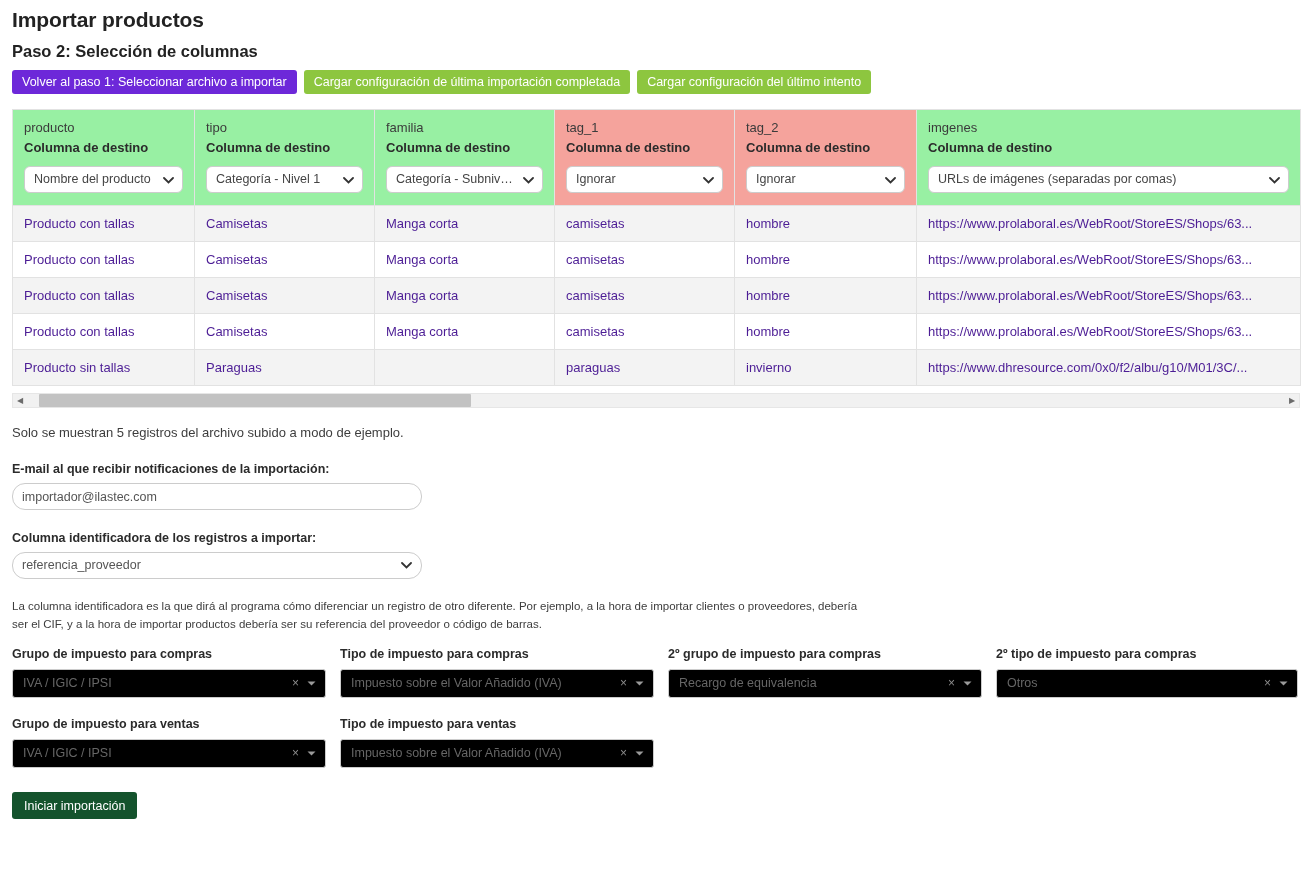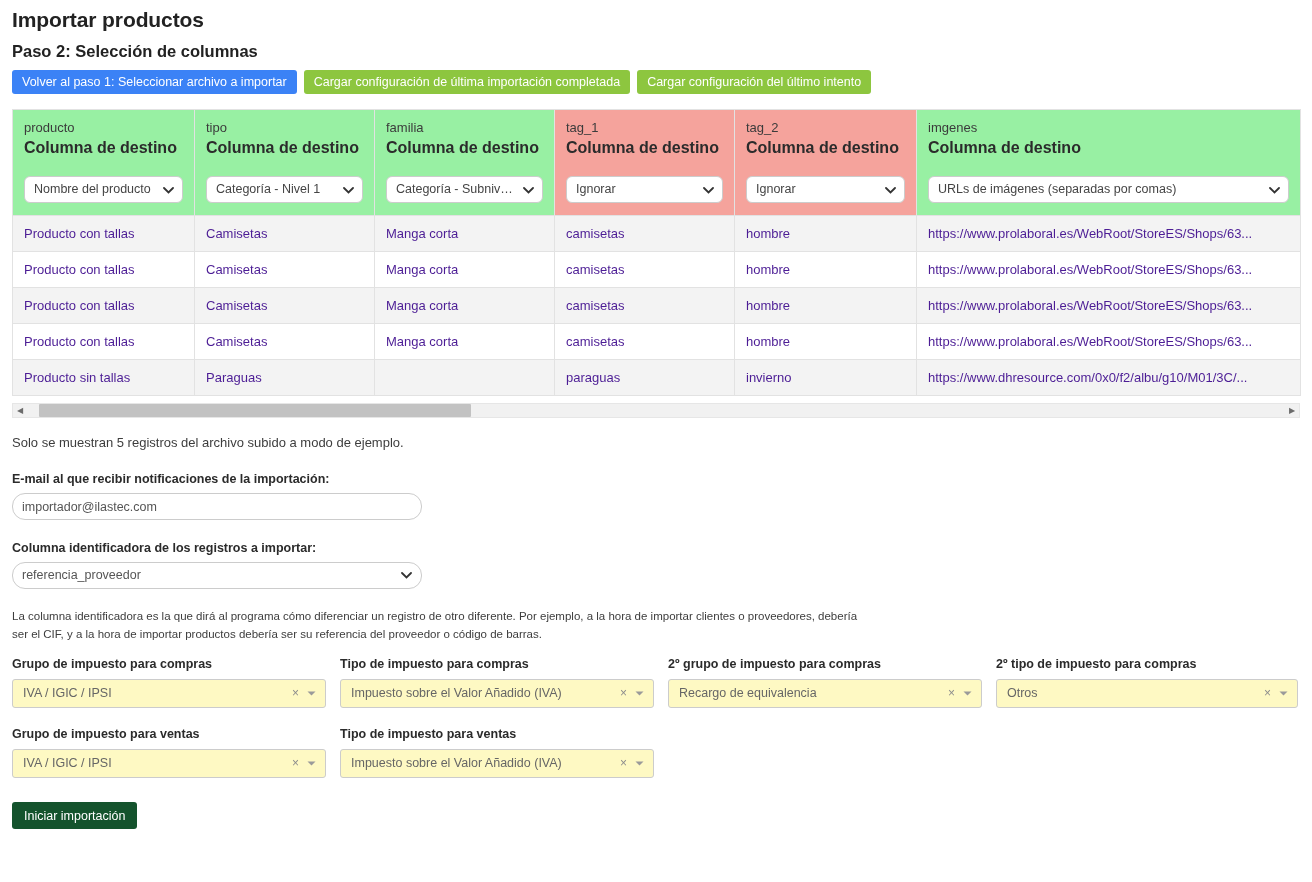--- a/index.html
+++ b/index.html
@@ -26,38 +26,38 @@
 
   
   .btn-row { margin-top: 9px; display: flex; gap: 7px; align-items: stretch; }
   .btn {
     display: inline-flex; align-items: center; justify-content: center;
     font-size: 12.5px; line-height: 1; color: #fff;
     border: none; border-radius: 3px;
     padding: 0 10px; height: 24px; cursor: pointer;
     white-space: nowrap; font-family: "Liberation Sans", sans-serif;
   }
-  .btn-gray  { background: #3b82f6; }
+  .btn-gray  { background: #6d28d9; }
   .btn-green { background: #8dc63f; }
 
   
   .table-wrap { margin-top: 15px; width: 1288px; }
   table.map-table {
     border-collapse: collapse; width: 1288px; table-layout: fixed;
     font-size: 13px;
   }
   table.map-table th, table.map-table td { border: 1px solid #e2e2e2; }
   th.hcell {
     padding: 10px 11px 12px 11px; text-align: left; font-weight: normal;
     vertical-align: top;
   }
   th.hcell.ok  { background: #98f0a3; }
   th.hcell.bad { background: #f5a39c; }
   .src-name { font-size: 13px; color: #3b3b3b; margin-bottom: 5px; line-height: 15px; }
-  .dest-label { font-size: 16px; font-weight: bold; color: #2b2b2b; margin-bottom: 21px; line-height: 15px; }
+  .dest-label { font-size: 13px; font-weight: bold; color: #2b2b2b; margin-bottom: 11px; line-height: 15px; }
 
   .sel {
     position: relative; display: block; width: 100%;
     background: #fff; border: 1px solid #ccc; border-radius: 6px;
     height: 27px; line-height: 25px;
     padding: 0 24px 0 9px;
     font-size: 12.5px; color: #444;
     white-space: nowrap; overflow: hidden; text-overflow: ellipsis;
     cursor: pointer;
   }
@@ -125,21 +125,21 @@
     row-gap: 0; column-gap: 0;
   }
   .tax-cell { padding-right: 14px; }
   .tax-label {
     font-size: 12.5px; font-weight: bold; color: #2b2b2b;
     line-height: 15px; margin-bottom: 7px;
   }
   .tax-row2 .tax-label { margin-top: 19px; }
   .s2 {
     position: relative; width: 100%; height: 29px;
-    border: 1px solid #ccc; border-radius: 3px; background: #fef9c3;
+    border: 1px solid #ccc; border-radius: 3px; background: #000000;
     font-size: 12.5px; color: #666; line-height: 27px;
     padding: 0 44px 0 10px;
     white-space: nowrap; overflow: hidden; text-overflow: ellipsis;
     cursor: pointer;
   }
   .s2 .clear {
     position: absolute; right: 26px; top: 0; height: 27px;
     display: flex; align-items: center; color: #8d8d8d; font-size: 12px;
   }
   .s2 .dd {

